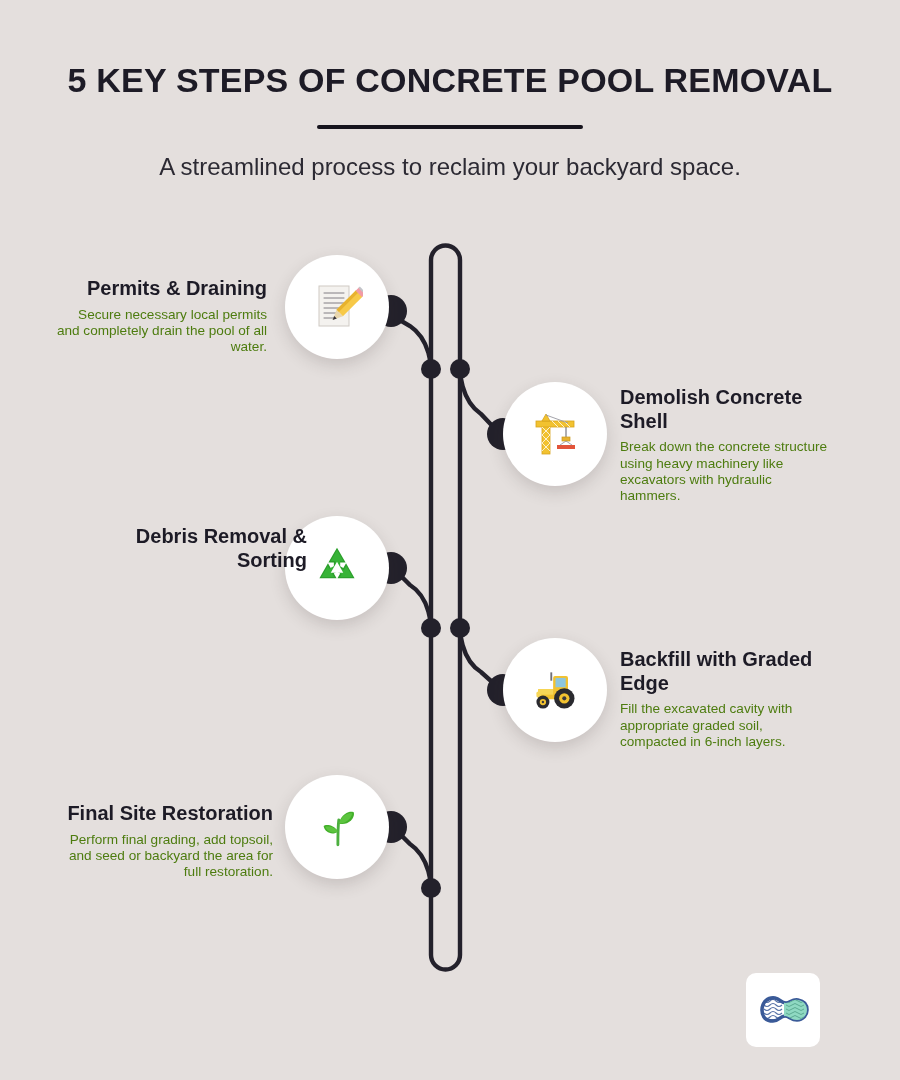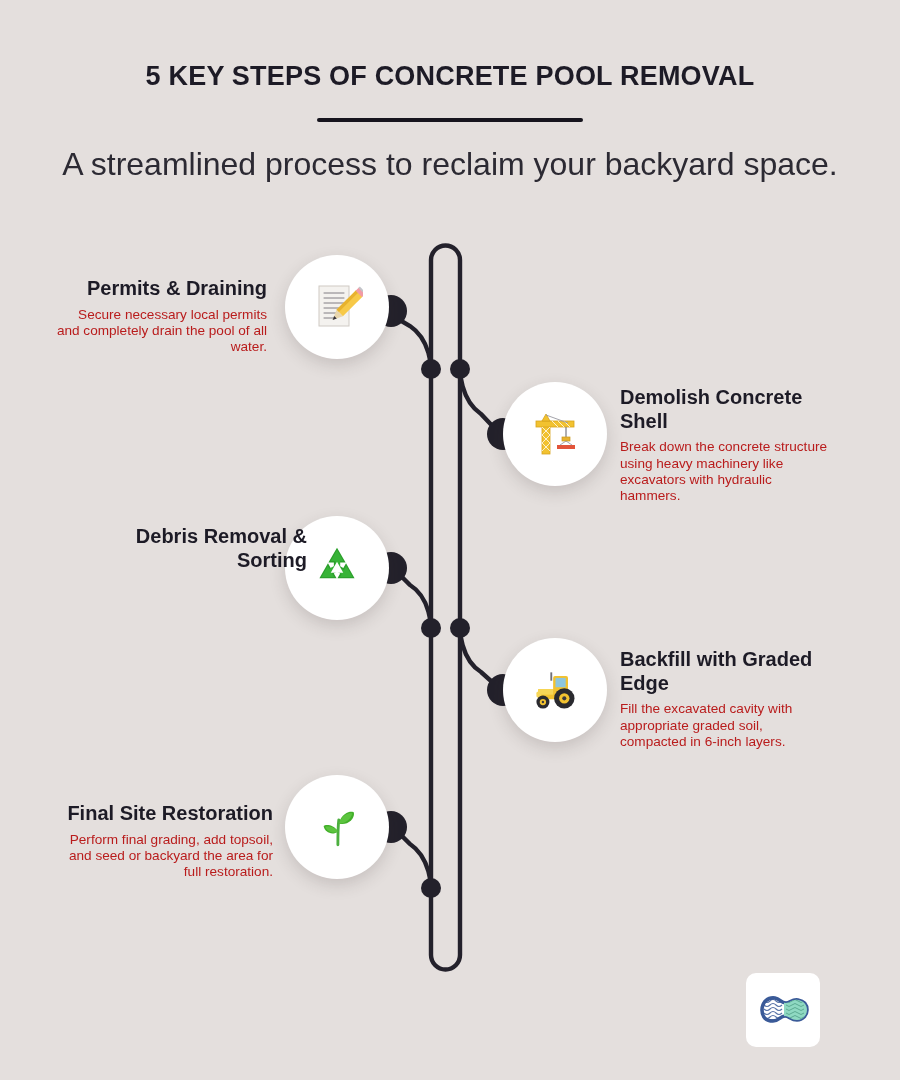--- a/index.html
+++ b/index.html
@@ -19,38 +19,38 @@
   
   .header {
     position: absolute;
     top: 0; left: 0;
     width: 900px;
     text-align: center;
   }
   .title {
     margin: 0;
     padding-top: 62px;
-    font-size: 27px;
+    font-size: 34px;
     font-weight: bold;
     letter-spacing: 0.2px;
     color: #1d1b26;
     text-transform: uppercase;
     line-height: 1.1;
   }
   .divider {
     width: 266px;
     height: 4px;
     background: #16141d;
     margin: 26px auto 0 auto;
     border-radius: 2px;
   }
   .subtitle {
     margin: 0;
     padding-top: 22px;
-    font-size: 32px;
+    font-size: 24px;
     font-weight: 400;
     color: #2c2a33;
     line-height: 1.3;
   }
 
   
   .flow {
     position: absolute;
     top: 0; left: 0;
     width: 900px;
@@ -94,21 +94,21 @@
     font-size: 20px;
     font-weight: bold;
     color: #1d1b26;
     line-height: 1.18;
   }
   .step-desc {
     margin: 0;
     padding-top: 6px;
     font-size: 13.6px;
     font-weight: 400;
-    color: #b91c1c;
+    color: #4d7c0f;
     line-height: 1.2;
   }
 
   
   .footer {
     position: absolute;
     left: 500px;
     top: 968px;
     width: 320px;
     height: 84px;

